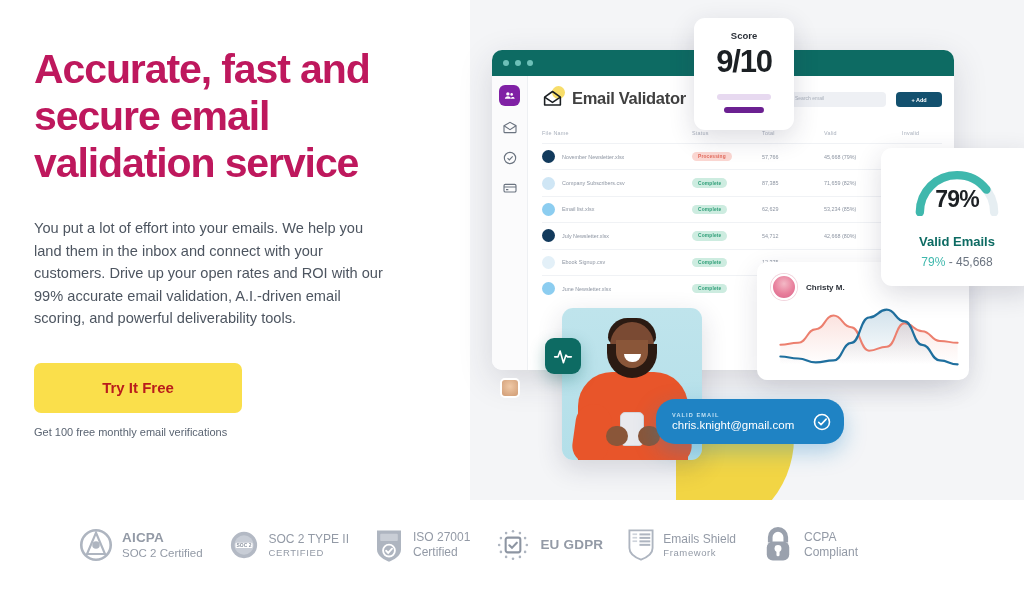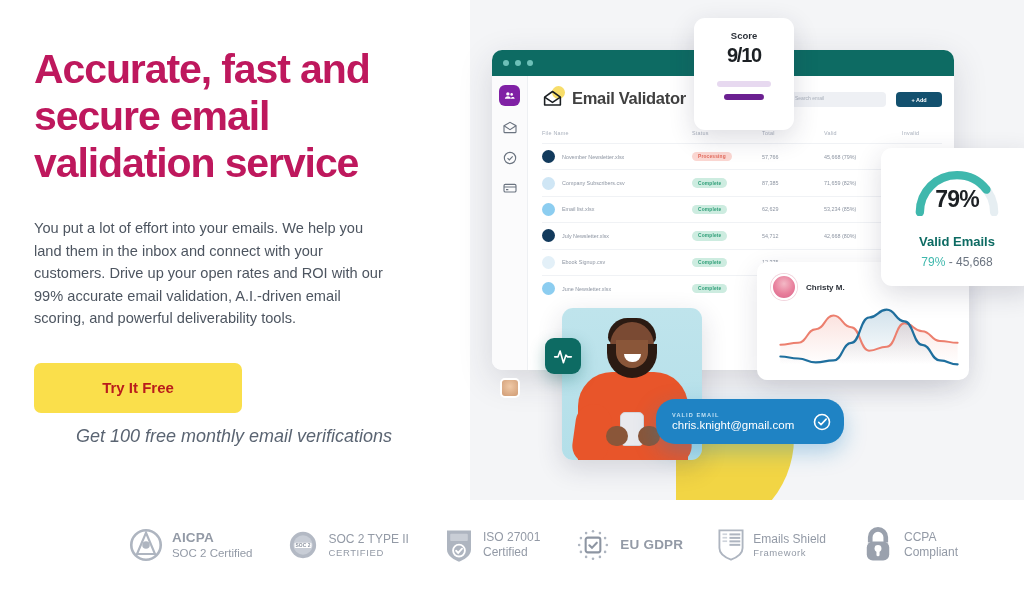--- a/index.html
+++ b/index.html
@@ -55,27 +55,27 @@
     margin-top: 30px; width: 360px;
     font-size: 14.6px; line-height: 22.5px; color: #4d5560;
   }
   .cta-btn {
     margin-top: 33px; display: block; width: 208px; height: 50px;
     background: #fadf4b; border: none; border-radius: 7px;
     font-family: "Liberation Sans", sans-serif;
     font-size: 15px; font-weight: bold; color: #b91c1c; cursor: pointer;
   }
   .cta-note {
-    margin-top: 13px; font-size: 18px; font-style: italic; color: #5a6472; text-align: center;
+    margin-top: 13px; font-size: 11px; color: #5a6472;
   }
 
   
   .badges {
     position: absolute; left: 78px; top: 515px; width: 880px; height: 60px;
-    display: flex; align-items: center; gap: 34px; z-index: 9; justify-content: flex-end;
+    display: flex; align-items: center; gap: 24px; z-index: 9;
   }
   .badge { display: flex; align-items: center; gap: 8px; }
   .badge-text { color: #939aa6; line-height: 1.22; }
   .badge-t1 { font-size: 13.5px; font-weight: bold; letter-spacing: .2px; }
   .badge-t2 { font-size: 11.5px; }
   .badge-t1b { font-size: 12px; font-weight: normal; }
   .badge-t2b { font-size: 9.5px; letter-spacing: .6px; }
 
   
   .app-window {
@@ -127,21 +127,21 @@
   .pill-comp { background: #cdece0; color: #2e9e77; }
 
   
   .score-card {
     position: absolute; left: 694px; top: 18px; width: 100px; height: 112px;
     background: #fff; border-radius: 11px; z-index: 12;
     box-shadow: 0 8px 26px rgba(40,40,70,.16);
     display: flex; flex-direction: column; align-items: center; padding-top: 12px;
   }
   .score-label { font-size: 9.5px; font-weight: bold; color: #2b3038; }
-  .score-value { font-size: 20px; font-weight: bold; color: #1c2024; letter-spacing: -1.2px; margin-top: 3px; }
+  .score-value { font-size: 31px; font-weight: bold; color: #1c2024; letter-spacing: -1.2px; margin-top: 3px; }
   .score-bar-light { width: 54px; height: 6px; border-radius: 3px; background: #e7d9f0; margin-top: 14px; }
   .score-bar-dark { width: 40px; height: 6px; border-radius: 3px; background: #6b2091; margin-top: 7px; }
 
   
   .gauge-card {
     position: absolute; left: 881px; top: 148px; width: 152px; height: 138px;
     background: #fff; border-radius: 11px; z-index: 12;
     box-shadow: 0 8px 26px rgba(40,40,70,.16);
     display: flex; flex-direction: column; align-items: center; padding-top: 16px;
   }

